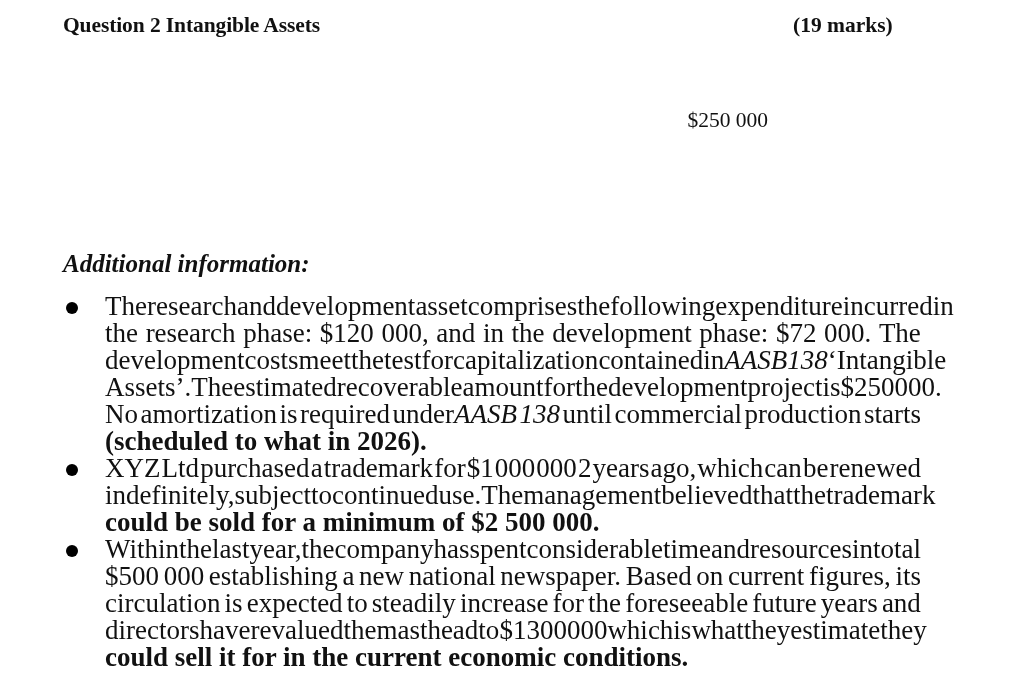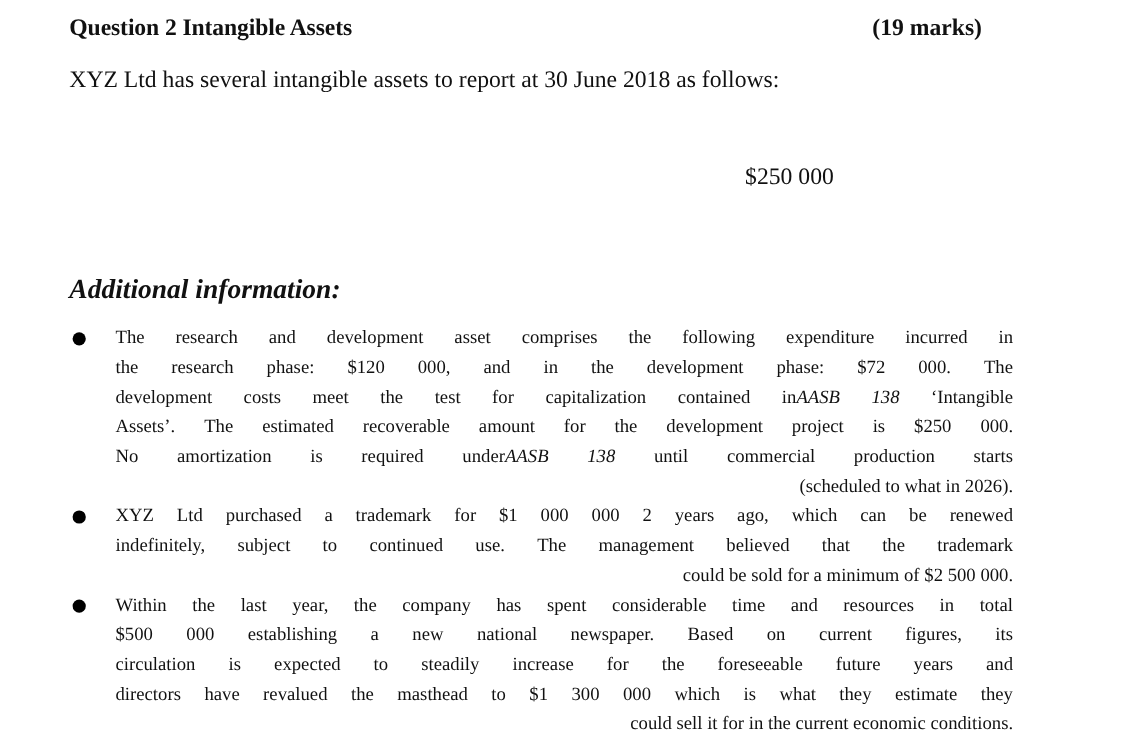--- a/index.html
+++ b/index.html
@@ -47,23 +47,22 @@
       font-size: 21.5px;
       height: 26px;
     }
     .asset-row .label {
       position: absolute;
       left: 0; top: 0;
       white-space: nowrap;
     }
     .asset-row .value {
       position: absolute;
-      right: 10px; top: 0;
+      right: 0; top: 0;
       white-space: nowrap;
-      margin-top: 40px;
     }
     .row-1 { top: 108px; }
     .row-2 { top: 155px; }
     .row-3 { top: 202px; }
     .addl {
       position: absolute;
       left: 63px; top: 250px;
       font-size: 25px;
       font-weight: bold;
       font-style: italic;
@@ -71,49 +70,48 @@
     .bullets {
       position: absolute;
       left: 63px; top: 293px;
       width: 858px;
       margin: 0; padding: 0;
       list-style: none;
     }
     .bullet {
       position: relative;
       padding-left: 42px;
-      font-size: 17px;
+      font-size: 27px;
       line-height: 27px;
     }
     .bullet-dot {
       position: absolute;
       left: 3px; top: 9px;
       width: 12px; height: 12px;
       border-radius: 50%;
       background: #000;
     }
     .it { font-style: italic; }
     
     .jline {
       display: flex;
       justify-content: space-between;
       height: 27px;
       white-space: pre;
     }
-    .jline.last { justify-content: flex-end; }
+    .jline.last { justify-content: flex-start; font-weight: bold; }
     .jline .w { white-space: pre; }
   </style>
 </head>
 <body>
 
 <div class="page">
   <div class="q-title">Question 2 Intangible Assets</div>
   <div class="q-marks">(19 marks)</div>
 
-  <div class="intro">XYZ Ltd has several intangible assets to report at 30 June 2018 as follows:</div>
 
   <div class="asset-row row-1">
     <span class="value">$250 000</span>
   </div>
 
   <div class="addl">Additional information:</div>
 
   <ul class="bullets">
     <li class="bullet">
       <span class="bullet-dot"></span>

